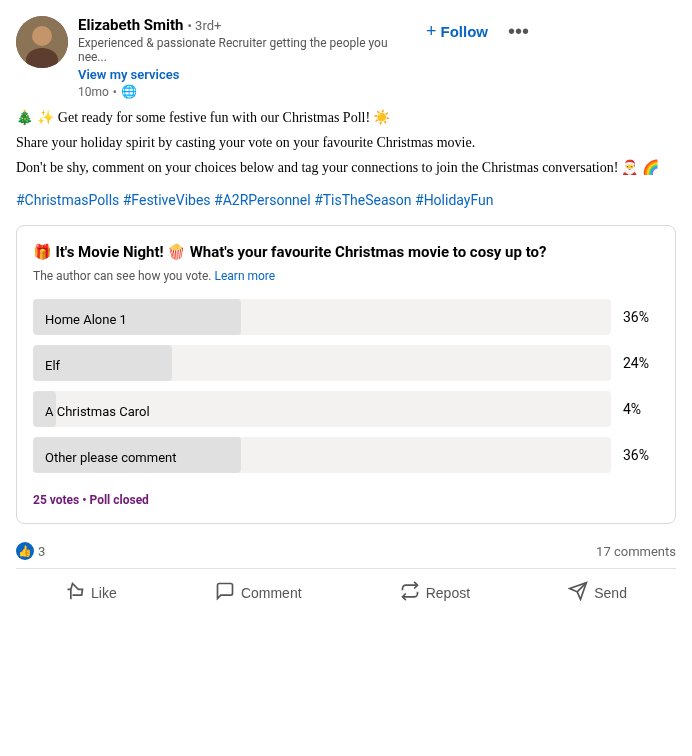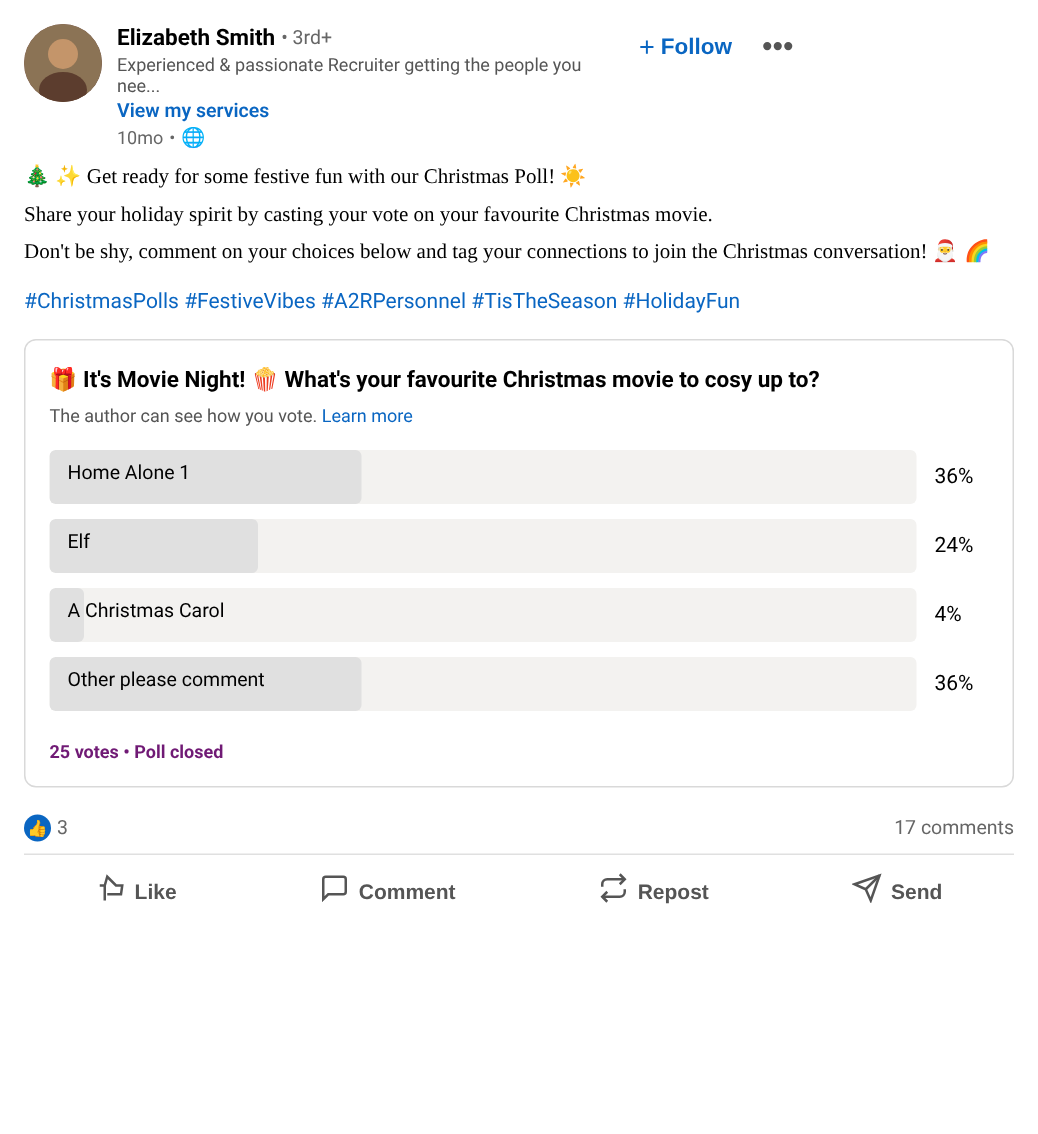--- a/index.html
+++ b/index.html
@@ -163,21 +163,21 @@
       margin-right: 12px;
     }
     .poll-bar-bg {
       background: #f3f2f0;
       border-radius: 4px;
       padding: 8px 12px;
       position: relative;
       overflow: hidden;
       min-height: 36px;
       display: flex;
-      align-items: flex-start;
+      align-items: flex-end;
     }
     .poll-bar-fill {
       position: absolute;
       left: 0;
       top: 0;
       height: 100%;
       background: #e0e0e0;
       border-radius: 4px;
     }
     .poll-bar-label {
@@ -237,21 +237,21 @@
     }
     .action-btn {
       display: flex;
       align-items: center;
       gap: 6px;
       background: none;
       border: none;
       cursor: pointer;
       font-size: 14px;
       color: #555;
-      font-weight: 700;
+      font-weight: 400;
       padding: 8px 12px;
       border-radius: 4px;
     }
 
     
   </style>
 </head>
 <body>
 
 <div class="post-container">

